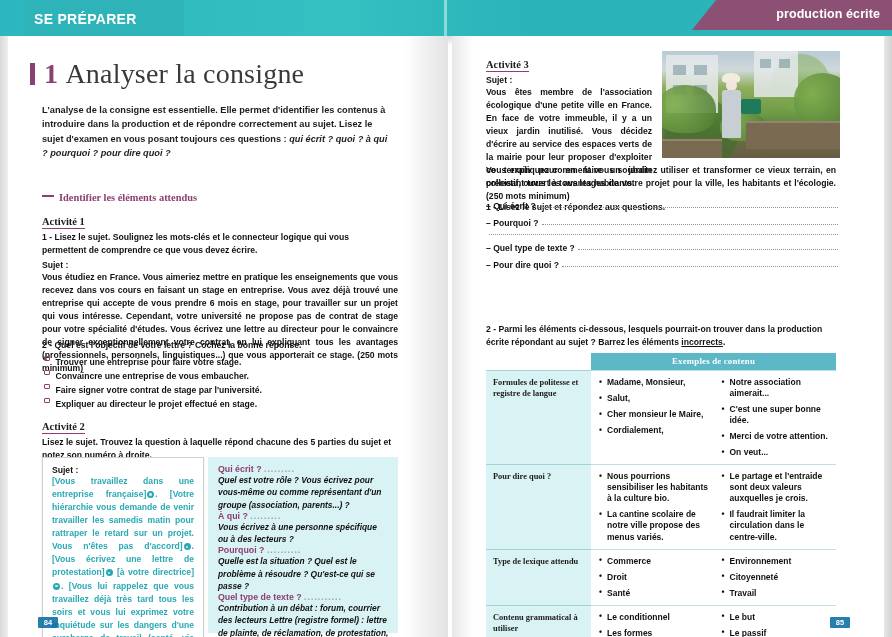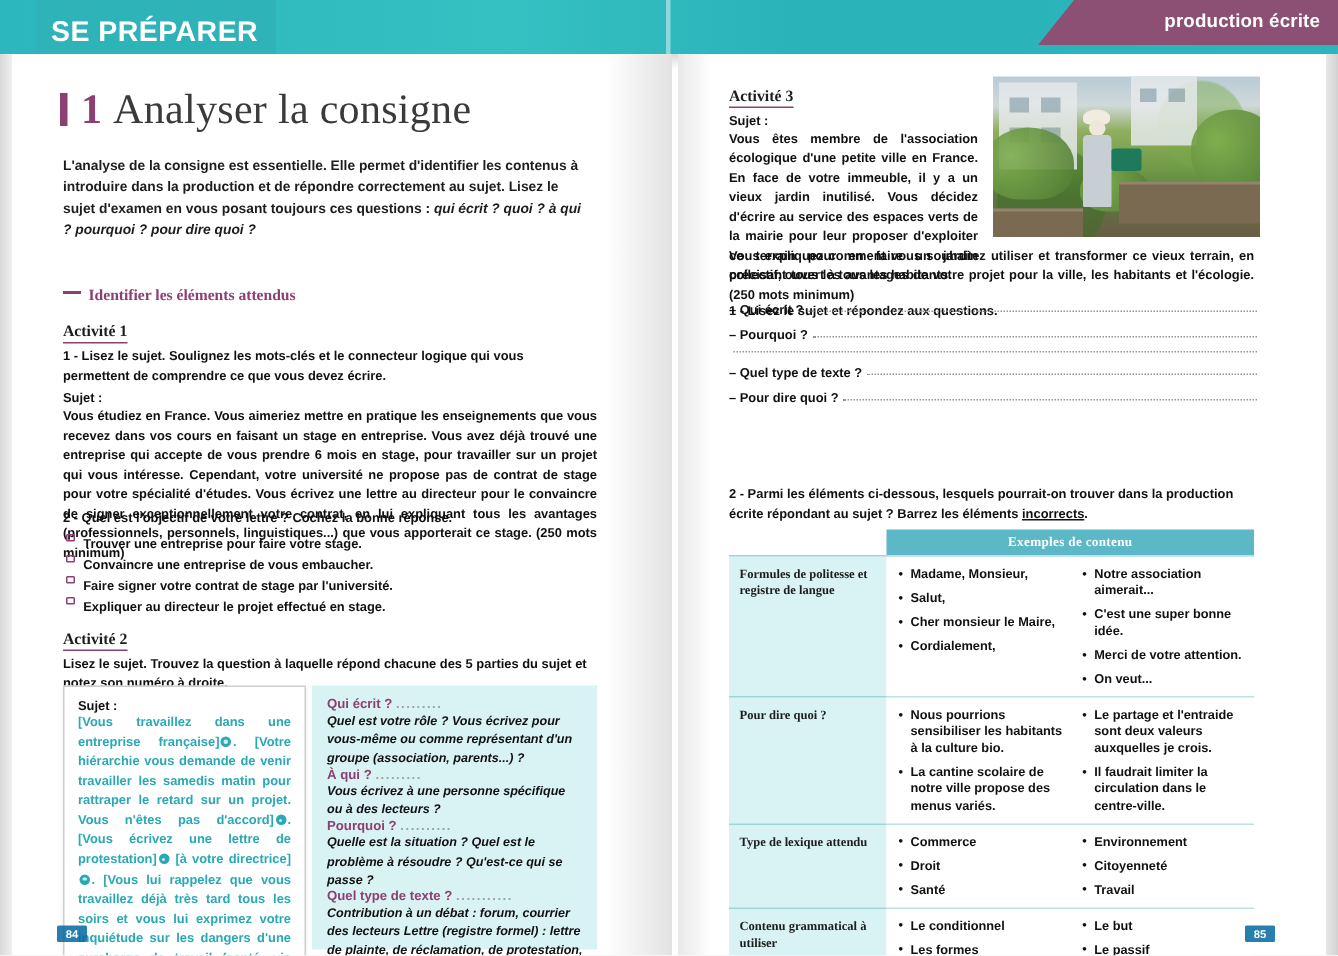--- a/index.html
+++ b/index.html
@@ -35,21 +35,21 @@
     color: #ffffff; font-size: 12.5px; font-weight: bold;
     letter-spacing: .1px;
   }
   .se-preparer {
     position: absolute; left: 24px; top: 0px;
     width: 160px; height: 42px;
     background: #2db3b8;
   }
   .se-preparer span {
     position: absolute; left: 10px; top: 11px;
-    color: #ffffff; font-size: 19px; font-weight: bold;
+    color: #ffffff; font-size: 14px; font-weight: bold;
     letter-spacing: .3px;
     font-family: "Liberation Sans", sans-serif;
   }
   .banner-shadow {
     position: absolute; left: 0; top: 36px; width: 892px; height: 10px;
     background: linear-gradient(180deg, rgba(120,120,120,.28), rgba(255,255,255,0));
   }
 
   
   .spread { position: absolute; left: 0; top: 36px; width: 892px; height: 601px; }
@@ -258,21 +258,21 @@
     <span>SE PRÉPARER</span>
   </div>
   <div class="banner-shadow"></div>
 
   <div class="spread">
     <div class="page-edge-left"></div>
     <div class="page-edge-right"></div>
 
     <div class="page-left">
 
-      <h1 class="section-title body-col" style="left:32px; top:22px; width:380px;">
+      <h1 class="section-title body-col" style="left:22px; top:22px; width:380px;">
         <span class="title-bar"></span><span class="num">1</span>&nbsp;<span>Analyser la consigne</span>
       </h1>
 
       <p class="intro body-col" style="left:34px; top:67px; width:347px;"><span>L'analyse de la consigne est essentielle. Elle permet d'identifier les contenus à introduire dans la production et de répondre correctement au sujet. Lisez le sujet d'examen en vous posant toujours ces questions : </span><span class="ital">qui écrit ? quoi ? à qui ? pourquoi ? pour dire quoi ?</span></p>
 
       <div class="sub-head body-col" style="left:34px; top:156px;">
         <span class="dash"></span><span>Identifier les éléments attendus</span>
       </div>
 
       <div class="body-col" style="left:34px; top:175px;">

